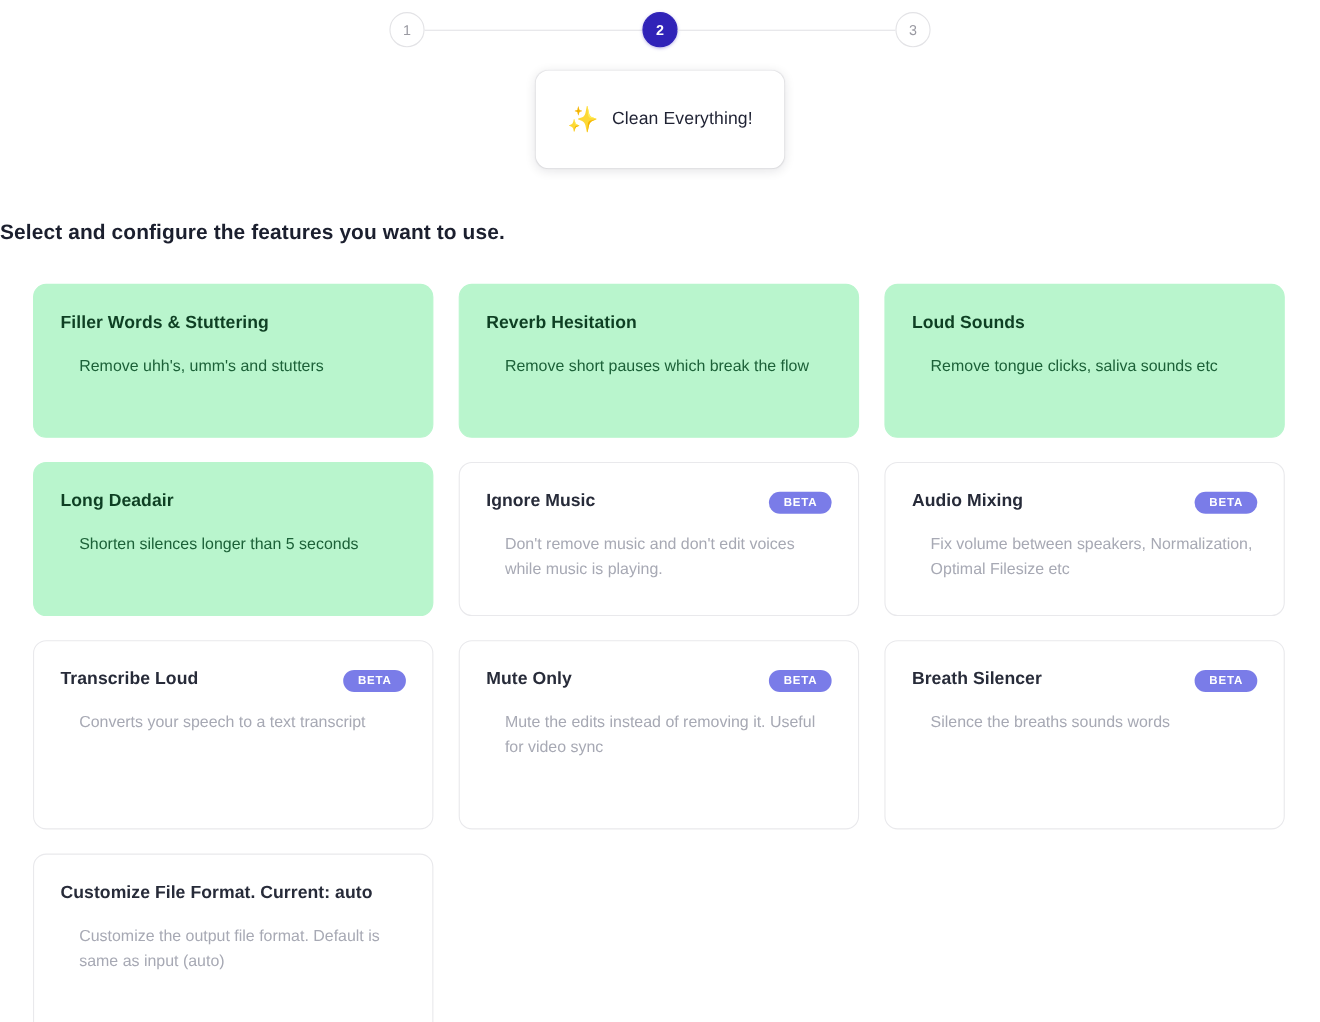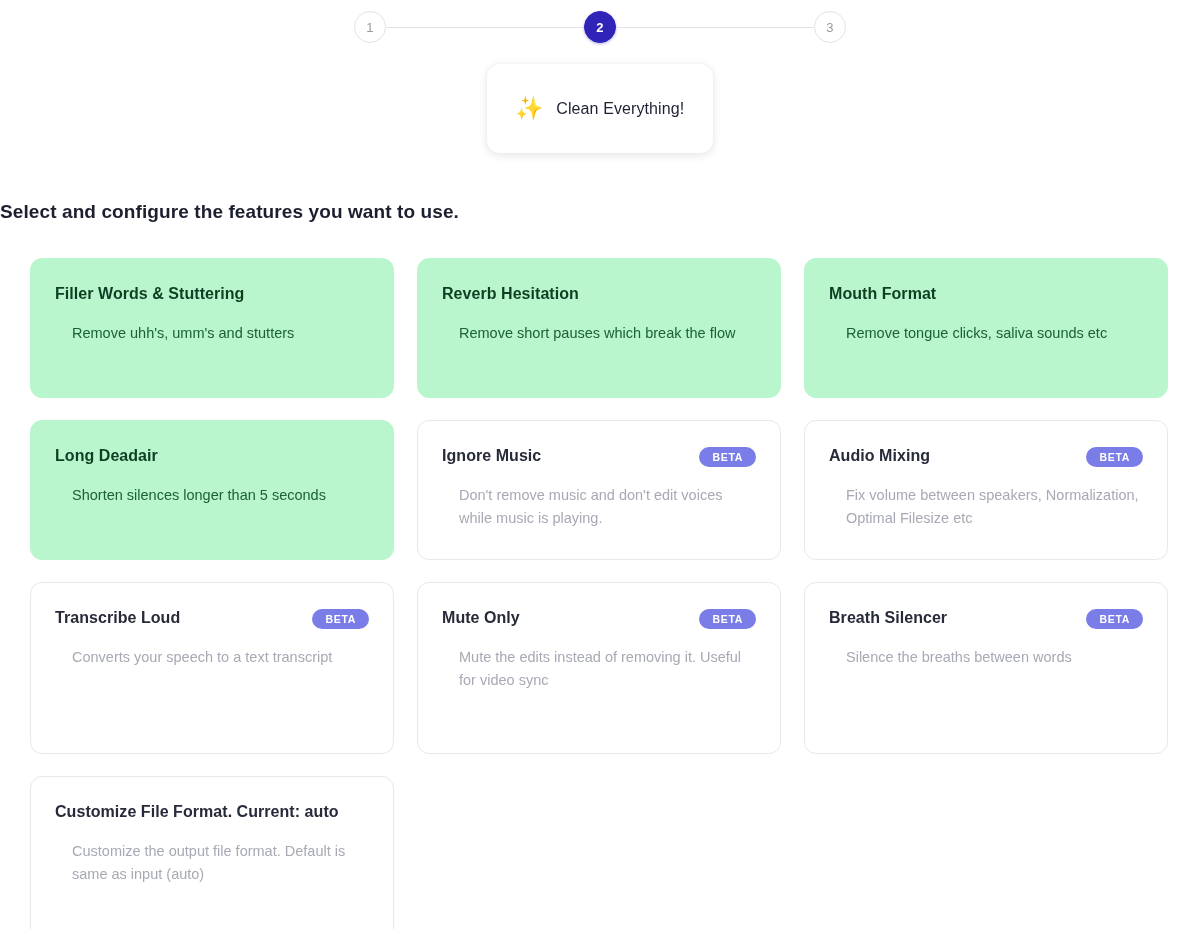--- a/index.html
+++ b/index.html
@@ -195,21 +195,21 @@
 
     <div class="feat selected">
       <div class="feat-head">
         <div class="feat-title">Reverb Hesitation</div>
       </div>
       <div class="feat-desc">Remove short pauses which break the flow</div>
     </div>
 
     <div class="feat selected">
       <div class="feat-head">
-        <div class="feat-title">Mouth Format</div>
+        <div class="feat-title">Loud Sounds</div>
       </div>
       <div class="feat-desc">Remove tongue clicks, saliva sounds etc</div>
     </div>
 
     <div class="feat selected">
       <div class="feat-head">
         <div class="feat-title">Long Deadair</div>
       </div>
       <div class="feat-desc">Shorten silences longer than 5 seconds</div>
     </div>
@@ -245,21 +245,21 @@
         <div class="badge">BETA</div>
       </div>
       <div class="feat-desc">Mute the edits instead of removing it. Useful for video sync</div>
     </div>
 
     <div class="feat unselected tall">
       <div class="feat-head">
         <div class="feat-title">Breath Silencer</div>
         <div class="badge">BETA</div>
       </div>
-      <div class="feat-desc">Silence the breaths between words</div>
+      <div class="feat-desc">Silence the breaths sounds words</div>
     </div>
 
     <div class="feat unselected tall">
       <div class="feat-head">
         <div class="feat-title">Customize File Format. Current: auto</div>
       </div>
       <div class="feat-desc">Customize the output file format. Default is same as input (auto)</div>
     </div>
 
   </div>

